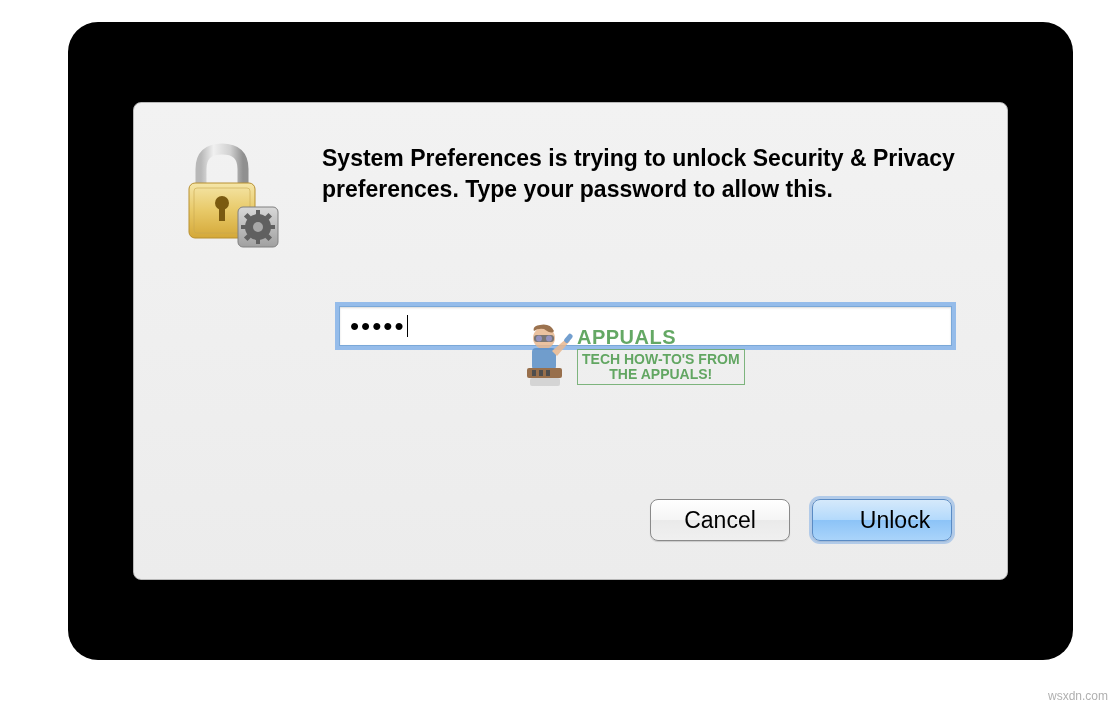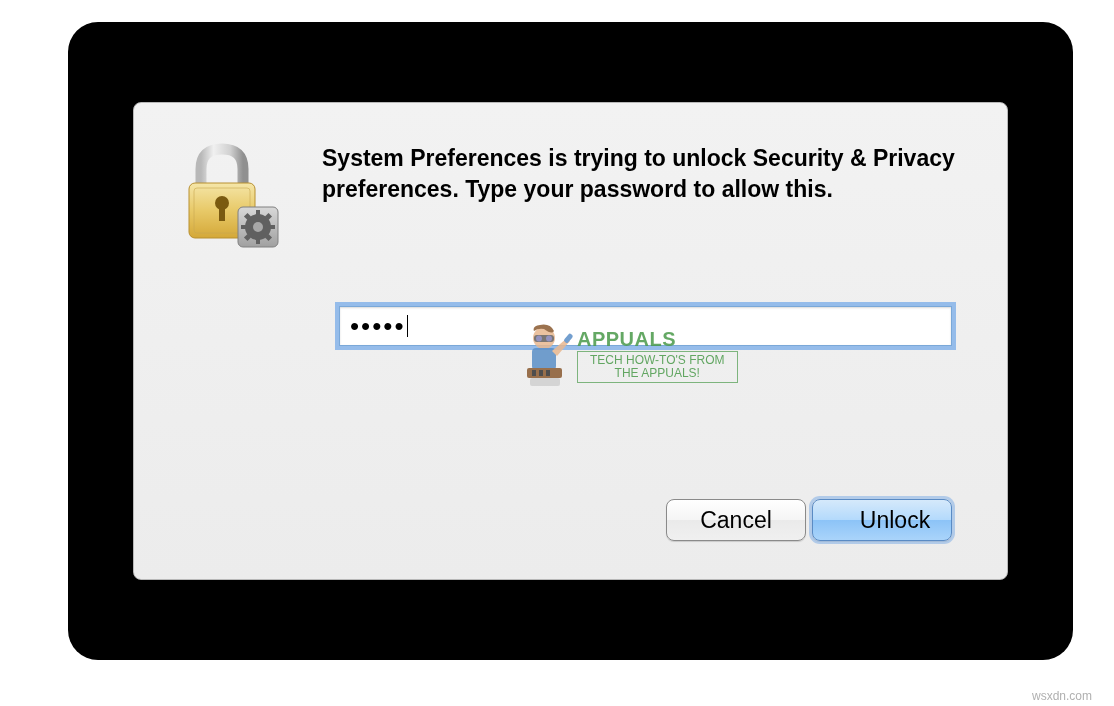--- a/index.html
+++ b/index.html
@@ -97,21 +97,21 @@
     
     .form-input.focused {
       outline: none;
       box-shadow: inset 0 1px 2px rgba(0,0,0,0.15), 0 0 0 4px rgba(100, 160, 230, 0.65);
       border-color: #7aa8d8;
     }
     
     .button-row {
       display: flex;
       justify-content: flex-end;
-      gap: 6px;
+      gap: 22px;
       margin-top: auto;
       padding-right: 15px;
       padding-bottom: 8px;
     }
     
     .btn {
       min-width: 140px;
       height: 42px;
       border-radius: 8px;
       font-size: 23px;
@@ -130,21 +130,21 @@
     .btn-default {
       background: linear-gradient(to bottom, #d5e9fb, #b4dafc 49%, #8cc3f7 50%, #aad4fa);
       border-color: #5a8bc4;
       color: #000000;
       box-shadow: 0 0 0 3px rgba(120, 170, 230, 0.5), 0 1px 1px rgba(0,0,0,0.15);
       padding-left: 44px;
     }
     
     .watermark-credit {
       position: absolute;
-      right: 22px;
+      right: 6px;
       bottom: 3px;
       font-size: 12px;
       color: #b0b0b0;
       font-family: Arial, sans-serif;
     }
     
     .watermark-overlay {
       position: absolute;
       z-index: 100;
       opacity: 0.85;
@@ -163,26 +163,27 @@
     
     .watermark-title {
       font-size: 20px;
       font-weight: bold;
       color: #4a9a4a;
       font-family: Arial, sans-serif;
       letter-spacing: 0.5px;
     }
     
     .watermark-subtitle {
-      font-size: 12px;
+      font-size: 14px;
       color: #4a9a4a;
       border: 1px solid #6aaa6a;
-      padding: 2px 12px;
+      padding: 2px 4px;
       text-align: center;
       line-height: 1.1;
+      font-weight: bold;
     }
     
     .input-cursor {
       display: inline-block;
       width: 1px;
       height: 22px;
       background: #000;
       vertical-align: middle;
       margin-left: 1px;
     }

